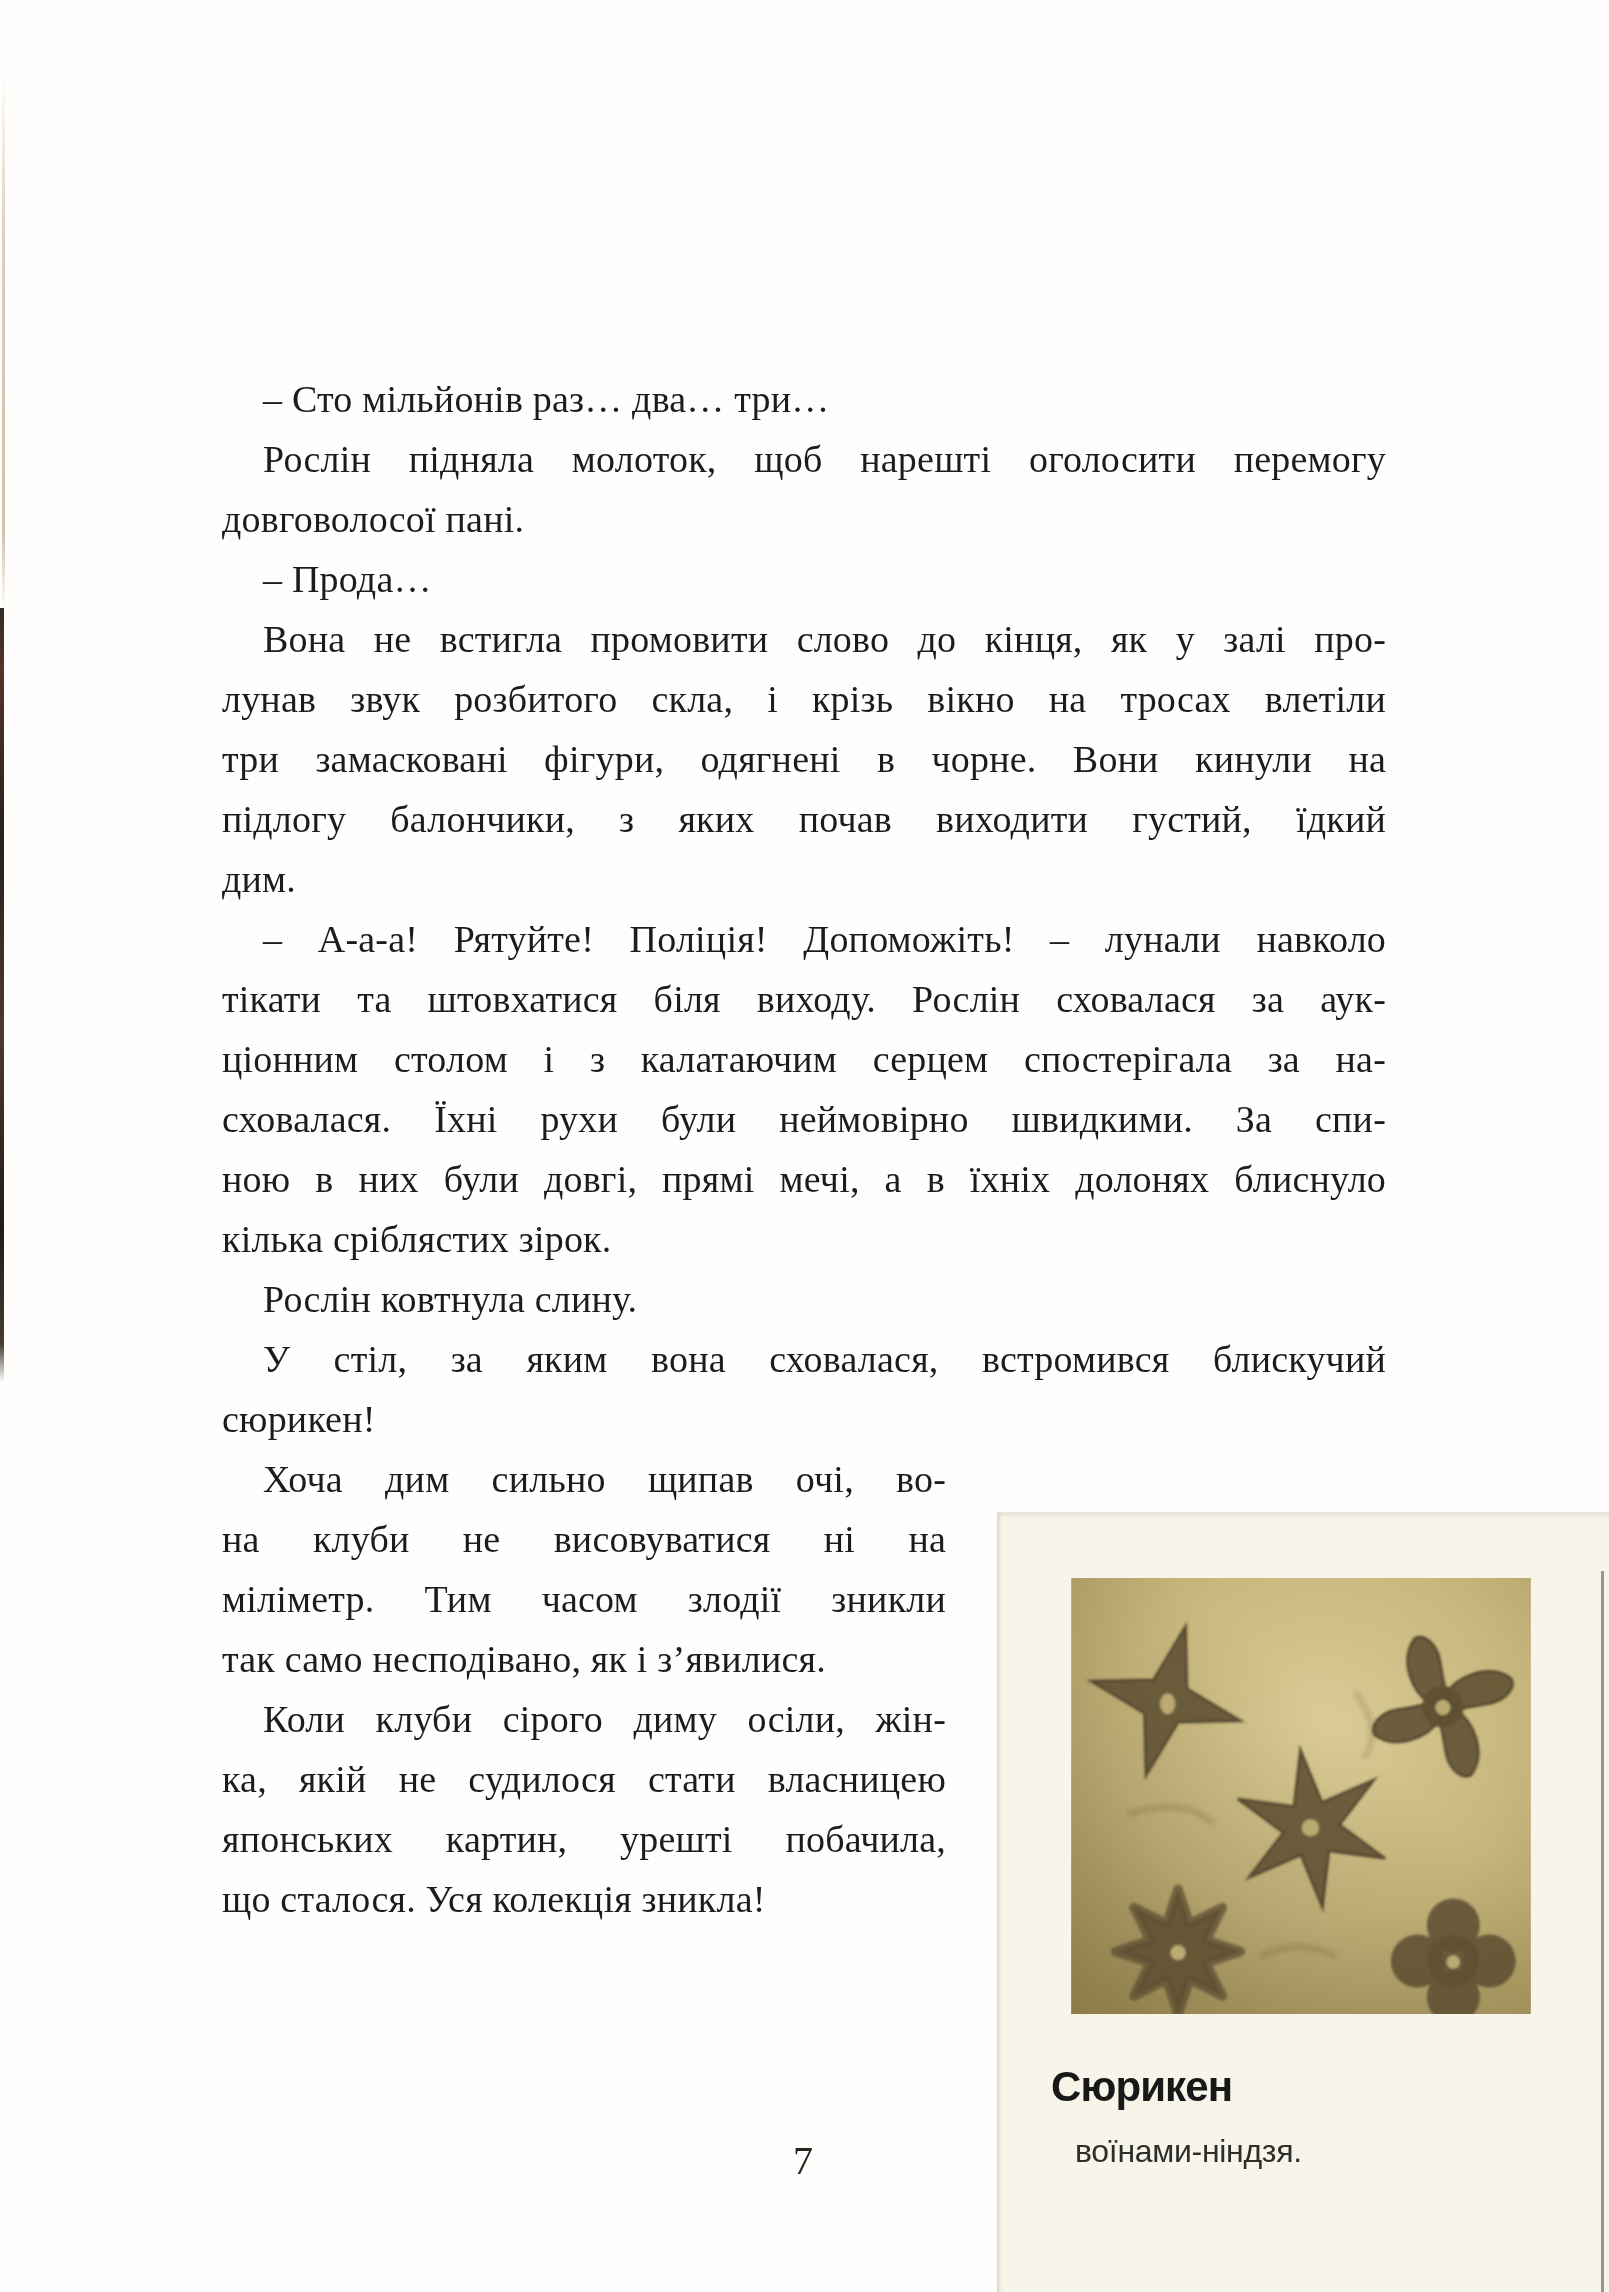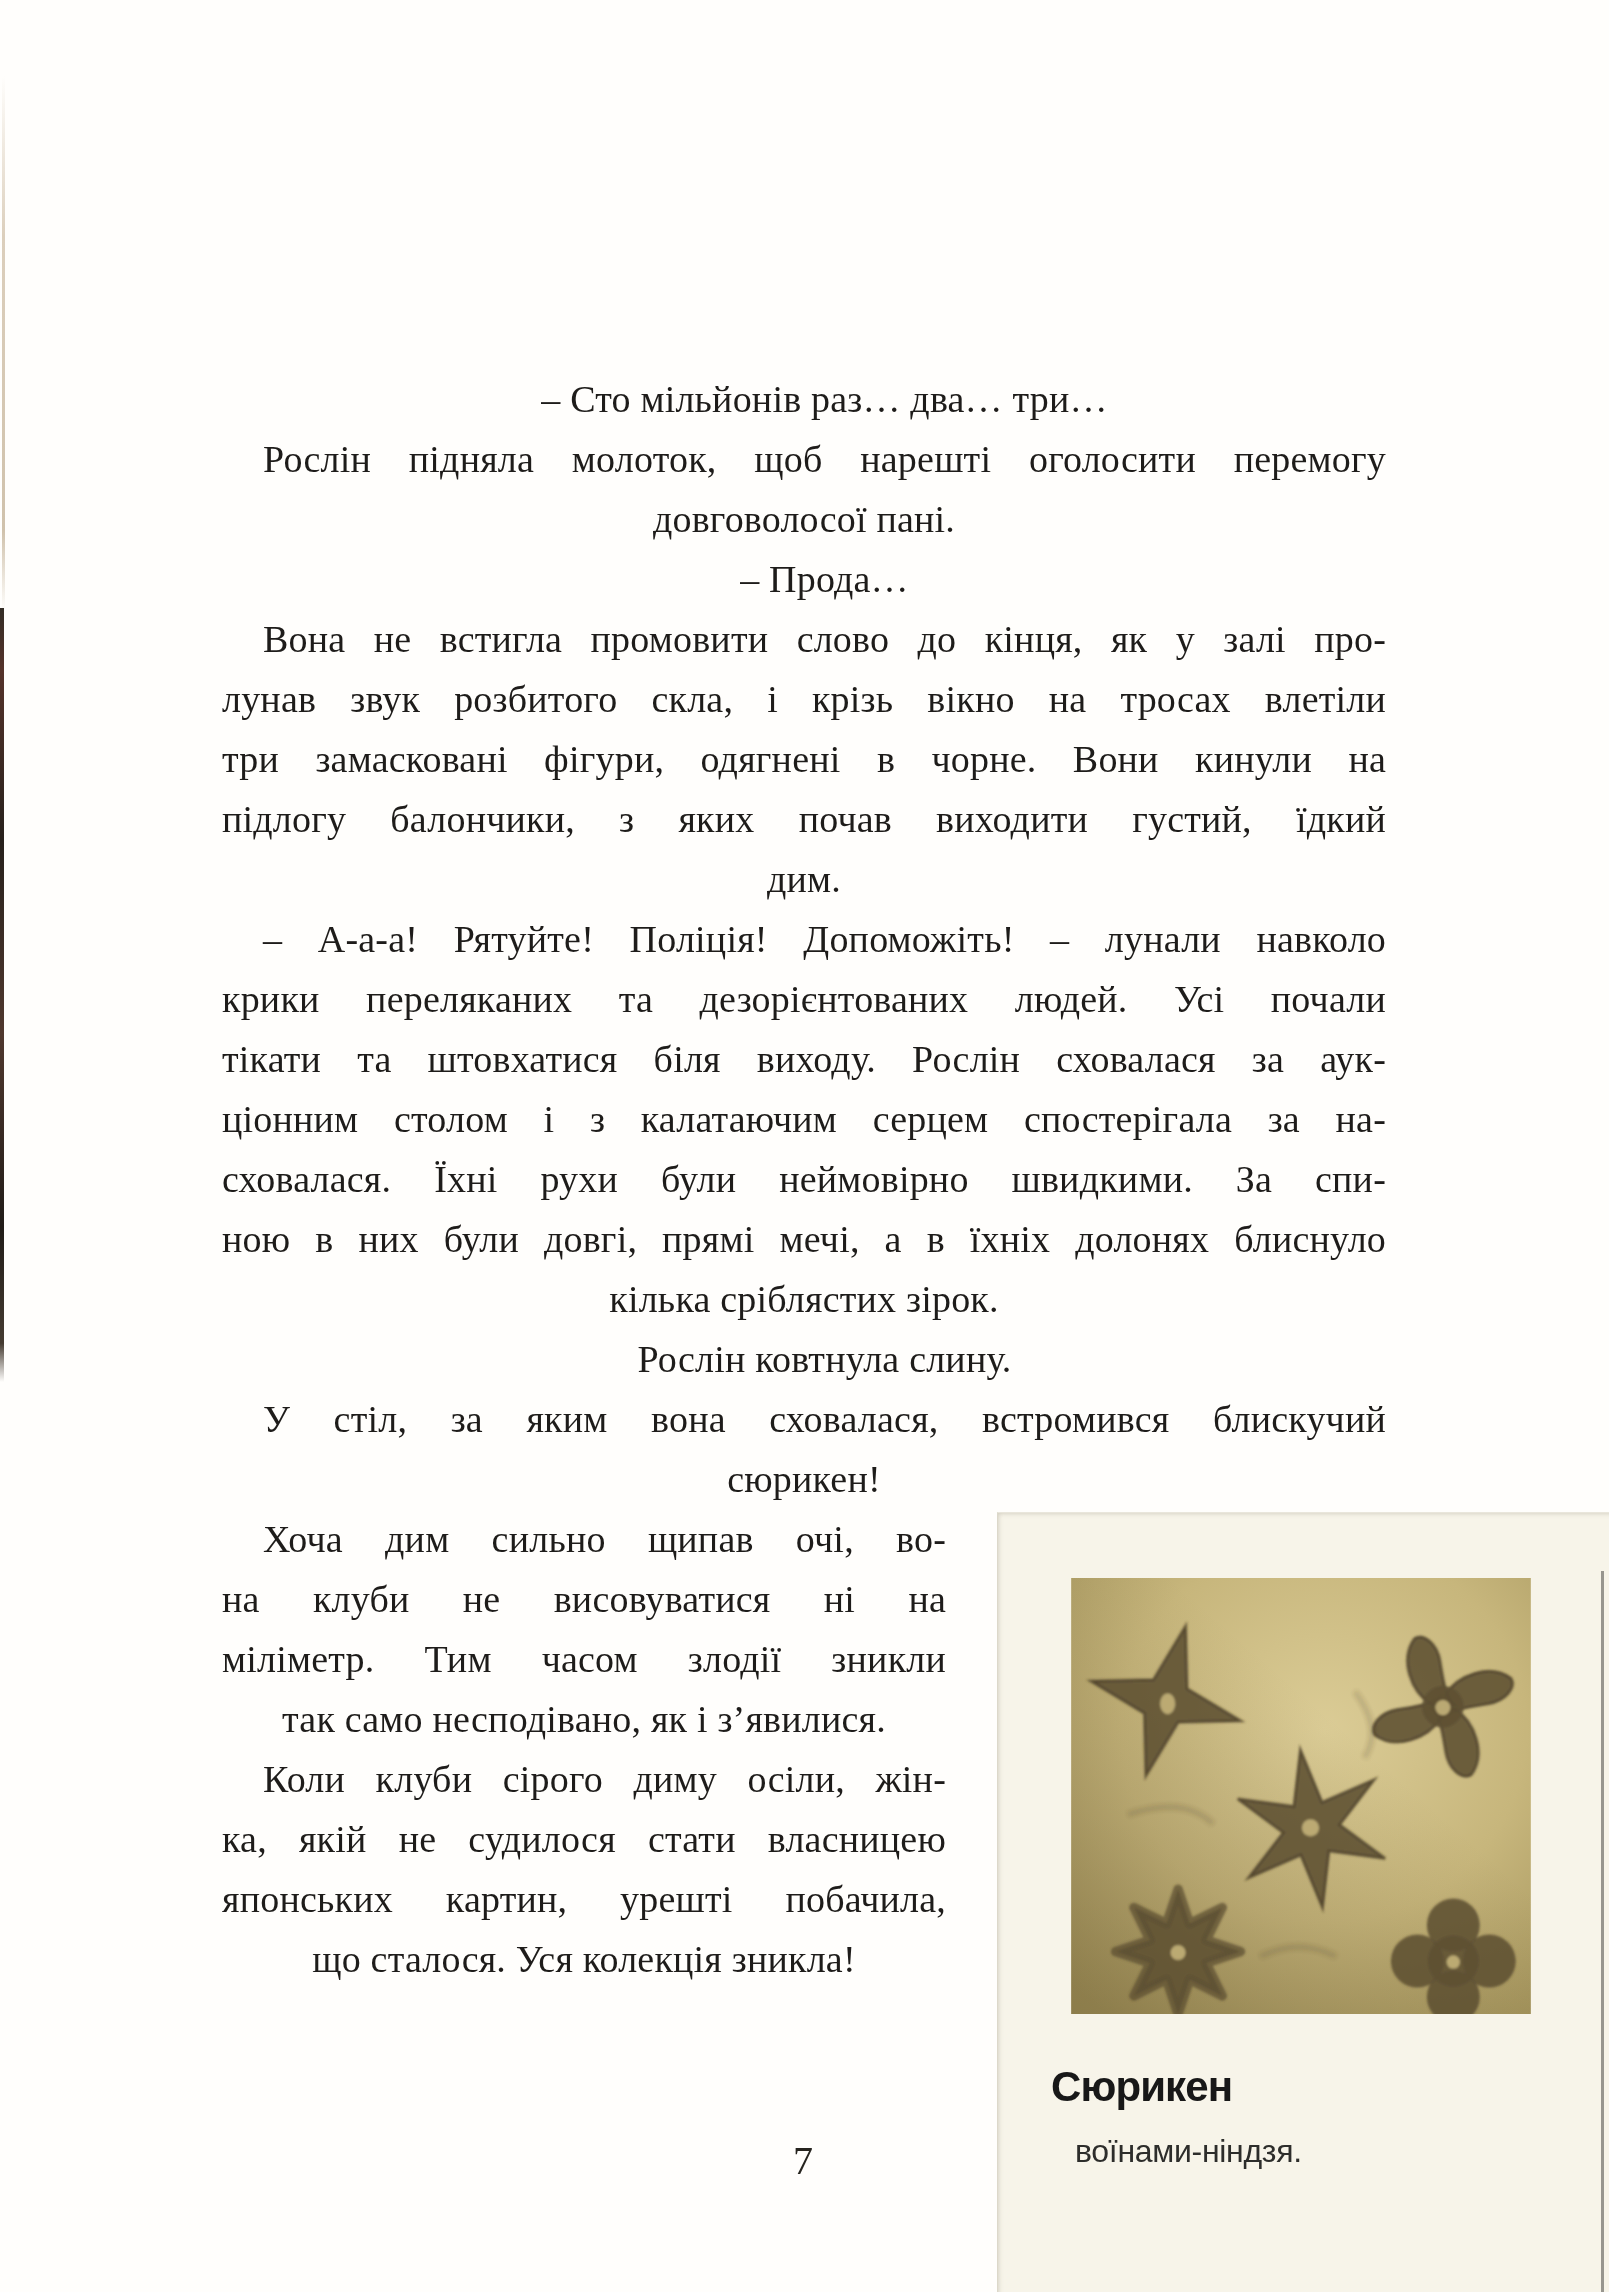--- a/index.html
+++ b/index.html
@@ -16,21 +16,21 @@
   .edge-dark{
     position:absolute;left:0;top:608px;width:3.8px;height:774px;
     background:linear-gradient(180deg,#332c25,#55332a 8%,#27211c 30%,#50382e 55%,#211c18 80%,#453b31 95%,rgba(69,59,49,0));
   }
   
   .body-text{
     position:absolute;left:222px;top:369px;width:1164px;
     font-size:38px;line-height:60px;color:var(--text,#1e1c1a);
     letter-spacing:0.2px;
   }
-  .line{width:1164px;height:60px;text-align:center;}
+  .line{width:1164px;height:60px;text-align:left;}
   .line.j{text-align:justify;text-align-last:justify;}
   .line.i{text-indent:41px;}
   .line.n{width:724px;}
   .page-num{
     position:absolute;left:746px;top:2137px;width:114px;
     text-align:center;font-size:40px;color:#26241f;
   }
   
   .card{
     position:absolute;left:997px;top:1512px;width:612px;height:780px;
@@ -68,21 +68,20 @@
     <div class="line i">– Сто мільйонів раз… два… три…</div>
     <div class="line j i">Рослін підняла молоток, щоб нарешті оголосити перемогу</div>
     <div class="line">довговолосої пані.</div>
     <div class="line i">– Прода…</div>
     <div class="line j i">Вона не встигла промовити слово до кінця, як у залі про-</div>
     <div class="line j">лунав звук розбитого скла, і крізь вікно на тросах влетіли</div>
     <div class="line j">три замасковані фігури, одягнені в чорне. Вони кинули на</div>
     <div class="line j">підлогу балончики, з яких почав виходити густий, їдкий</div>
     <div class="line">дим.</div>
     <div class="line j i">– А-а-а! Рятуйте! Поліція! Допоможіть! – лунали навколо</div>
-    <div class="line j">крики переляканих та дезорієнтованих людей. Усі почали</div>
     <div class="line j">тікати та штовхатися біля виходу. Рослін сховалася за аук-</div>
     <div class="line j">ціонним столом і з калатаючим серцем спостерігала за на-</div>
     <div class="line j">сховалася. Їхні рухи були неймовірно швидкими. За спи-</div>
     <div class="line j">ною в них були довгі, прямі мечі, а в їхніх долонях блиснуло</div>
     <div class="line">кілька сріблястих зірок.</div>
     <div class="line i">Рослін ковтнула слину.</div>
     <div class="line j i">У стіл, за яким вона сховалася, встромився блискучий</div>
     <div class="line">сюрикен!</div>
     <div class="line j i n">Хоча дим сильно щипав очі, во-</div>
     <div class="line j n">на клуби не висовуватися ні на</div>

